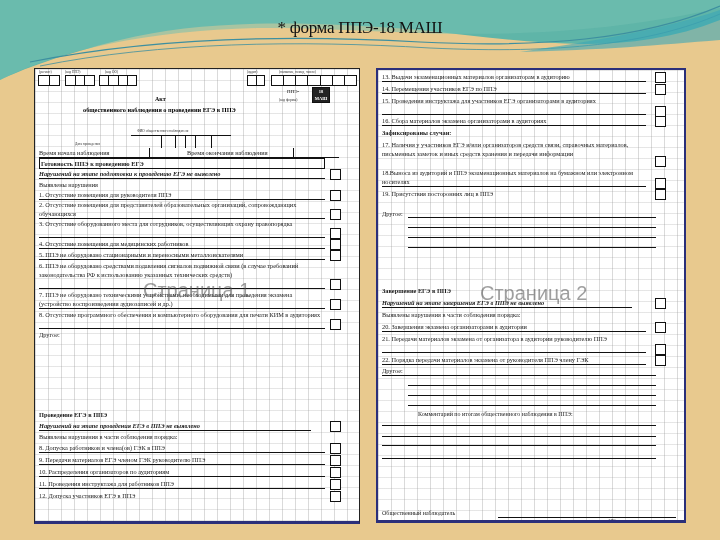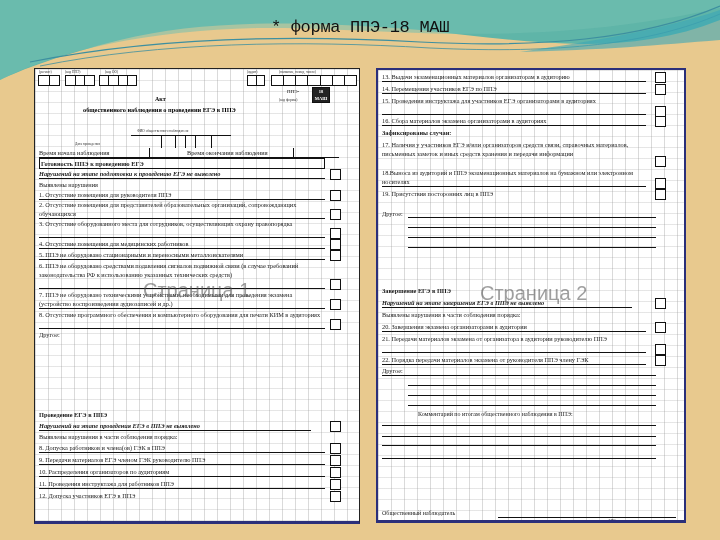--- a/index.html
+++ b/index.html
@@ -2,21 +2,21 @@
 <html><head>
 <meta charset="utf-8">
 <style>
   html,body{margin:0;padding:0;}
   body{width:720px;height:540px;position:relative;overflow:hidden;
     font-family:"Liberation Serif",serif;
     background:#e8c98e;}
   .bg{position:absolute;inset:0;overflow:hidden;}
   .bg svg{position:absolute;left:0;top:0;}
   .slide-title{position:absolute;left:0;width:720px;top:18px;text-align:center;
-    font-family:Liberation Mono, monospace;font-size:17px;color:#111;letter-spacing:-0.3px;}
+    font-family:Liberation Serif, serif;font-size:17px;color:#111;letter-spacing:-0.3px;}
   .page{position:absolute;background:#fff;border:1px solid #222;box-sizing:border-box;overflow:hidden;
     background-image:
       linear-gradient(to right, rgba(150,150,150,0.35) 1px, transparent 1px),
       linear-gradient(to bottom, rgba(170,170,170,0.3) 1px, transparent 1px);
     background-size:13px 100%, 100% 11px;}
   .page.p1{left:34px;top:68px;width:326px;height:456px;border-bottom:3px solid #2b2f7a;}
   .page.p2{left:376px;top:68px;width:310px;height:455px;border:2px solid #2b2f7a;border-bottom:3px solid #2b2f7a;padding-left:27px;}
   .row{position:absolute;left:4px;right:34px;font-size:6.3px;line-height:9px;color:#222;
     white-space:nowrap;overflow:hidden;}
   .row.ul{border-bottom:1px solid #111;}

